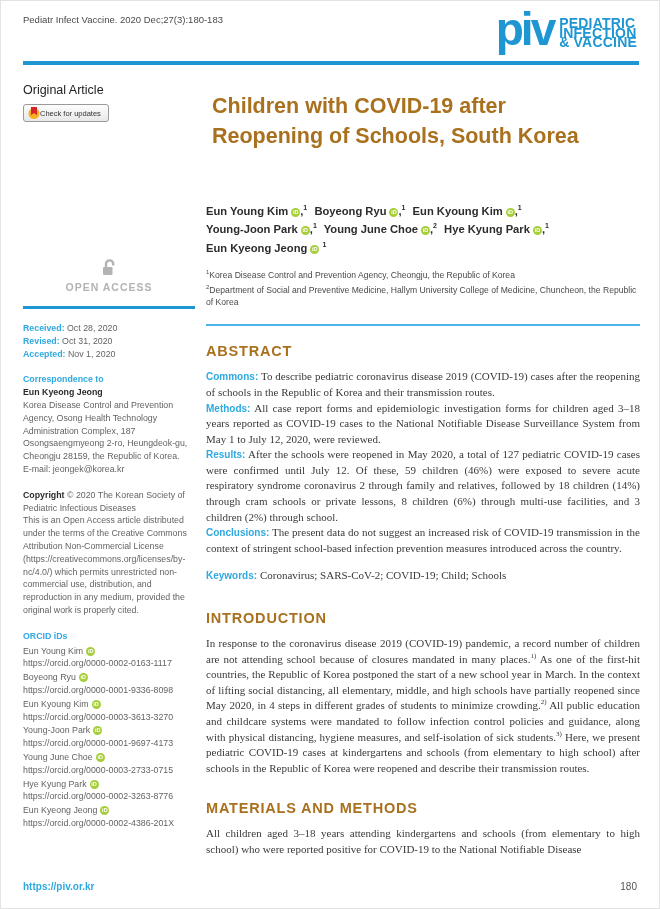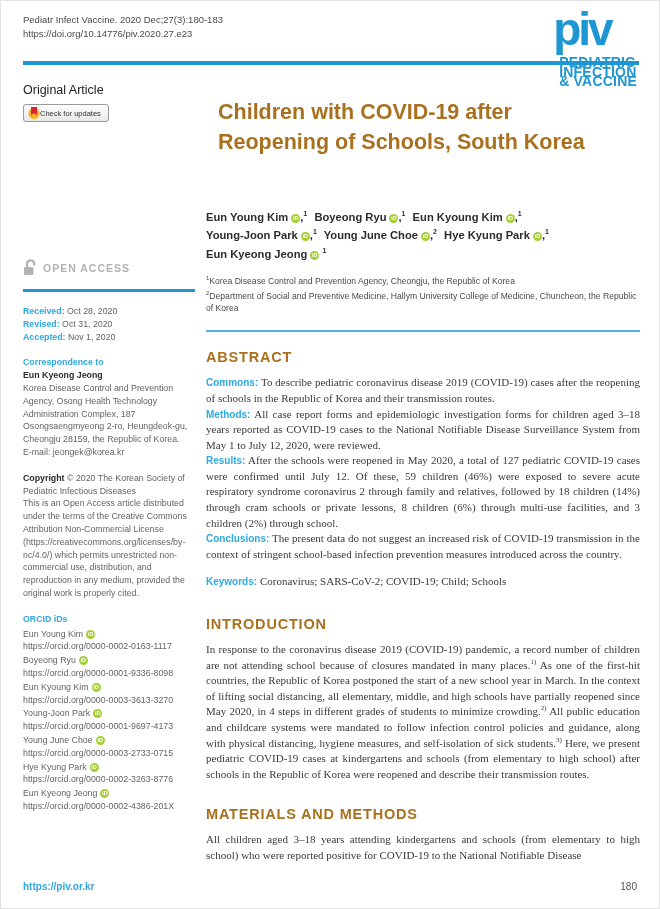--- a/index.html
+++ b/index.html
@@ -5,36 +5,36 @@
   html,body{margin:0;padding:0;background:#f2f2f2;}
   .page{
     position:relative; width:660px; height:909px; margin:0 auto;
     background:#ffffff; border:1px solid #e3e3e3; box-sizing:border-box;
     font-family:"Liberation Sans", sans-serif; color:#3a3a3a; overflow:hidden;
   }
   
   .cite-block{position:absolute; left:22px; top:12px; font-size:9.5px; line-height:13.5px; color:#4a4a4a;}
   .cite-block .doi{color:#4a4a4a;}
   .top-rule{position:absolute; left:22px; top:60px; width:616px; height:4px; background:#1e96d2;}
-  .logo{position:absolute; right:22px; top:8px; display:flex; align-items:flex-start;flex-direction:column;}
+  .logo{position:absolute; right:22px; top:8px; display:flex; align-items:center;}
   .logo-word{
     font-size:46px; font-weight:bold; color:#1e96d2; letter-spacing:-3px;
     line-height:40px; font-family:"Liberation Sans", sans-serif;
   }
   .logo-tag{margin-left:6px; margin-top:9px; font-size:14px; font-weight:bold; color:#1e96d2; line-height:9.5px; letter-spacing:0.2px;}
   
   .sidebar{position:absolute; left:22px; top:82px; width:172px;}
   .orig-article{font-size:12.5px; color:#222;}
   .updates-btn{
     margin-top:7px; display:inline-flex; align-items:center; 
     border:1px solid #9a9a9a; border-radius:3px; padding:2px 7px 2px 4px;
     background:linear-gradient(#fdfdfd,#e8e8e8); font-size:7.5px; color:#333; cursor:pointer;
   }
   .open-access{margin-top:136px; display:flex; align-items:center; gap:5px;
-    color:#b3b3b3; font-weight:bold; font-size:10.5px; letter-spacing:1px;}
+    color:#b3b3b3; font-weight:bold; font-size:10.5px; letter-spacing:1px;flex-direction:column;}
   .side-rule{margin-top:13px; width:172px; height:3px; background:#1e96d2;}
   .side-block{margin-top:13px; font-size:8.8px; line-height:12.8px; color:#636363;}
   .side-label{color:#2fa9e1; font-weight:bold;}
   .side-strong{color:#2c2c2c; font-weight:bold;}
   .side-heading{color:#2fa9e1; font-weight:bold; font-size:8.8px;}
   .orcid-list{margin-top:2px;}
   .orcid-entry{margin-top:1px;}
   .oi{
     display:inline-block; width:9px; height:9px; border-radius:50%;
     background:#a6ce39; color:#fff; font-size:5.5px; font-weight:bold;
@@ -66,21 +66,20 @@
   .footer-url{position:absolute; left:22px; bottom:16px; font-size:10px; font-weight:bold; color:#2fa9e1;margin-top:7px;}
   .footer-page{position:absolute; right:22px; bottom:16px; font-size:10px; color:#555;}
 </style>
 </head>
 <body>
 
 <div class="page">
 
   <div class="cite-block">
     <div>Pediatr Infect Vaccine. 2020 Dec;27(3):180-183</div>
-    <div class="doi">https://doi.org/10.14776/piv.2020.27.e23</div>
   </div>
   <div class="logo">
     <span class="logo-word">piv</span>
     <span class="logo-tag">
       <span>PEDIATRIC</span><br>
       <span>INFECTION</span><br>
       <span>&amp; VACCINE</span>
     </span>
   </div>
   <div class="top-rule"></div>
@@ -132,21 +131,21 @@
         <div class="orcid-entry"><span>Eun Kyoung Kim</span><span class="oi">iD</span><br><span>https://orcid.org/0000-0003-3613-3270</span></div>
         <div class="orcid-entry"><span>Young-Joon Park</span><span class="oi">iD</span><br><span>https://orcid.org/0000-0001-9697-4173</span></div>
         <div class="orcid-entry"><span>Young June Choe</span><span class="oi">iD</span><br><span>https://orcid.org/0000-0003-2733-0715</span></div>
         <div class="orcid-entry"><span>Hye Kyung Park</span><span class="oi">iD</span><br><span>https://orcid.org/0000-0002-3263-8776</span></div>
         <div class="orcid-entry"><span>Eun Kyeong Jeong</span><span class="oi">iD</span><br><span>https://orcid.org/0000-0002-4386-201X</span></div>
       </div>
     </div>
   </aside>
 
   <main class="main">
-    <h1 class="article-title" style="margin:12px;">Children with COVID-19 after Reopening of Schools, South Korea</h1>
+    <h1 class="article-title" style="margin:6px;">Children with COVID-19 after Reopening of Schools, South Korea</h1>
 
     <div class="authors">
       <span class="au"><span>Eun Young Kim</span><span class="oi">iD</span><span>,</span><sup>1</sup></span>
       <span class="au"><span>Boyeong Ryu</span><span class="oi">iD</span><span>,</span><sup>1</sup></span>
       <span class="au"><span>Eun Kyoung Kim</span><span class="oi">iD</span><span>,</span><sup>1</sup></span>
       <span class="au"><span>Young-Joon Park</span><span class="oi">iD</span><span>,</span><sup>1</sup></span>
       <span class="au"><span>Young June Choe</span><span class="oi">iD</span><span>,</span><sup>2</sup></span>
       <span class="au"><span>Hye Kyung Park</span><span class="oi">iD</span><span>,</span><sup>1</sup></span>
       <span class="au"><span>Eun Kyeong Jeong</span><span class="oi">iD</span><span></span> <sup>1</sup></span>
     </div>

